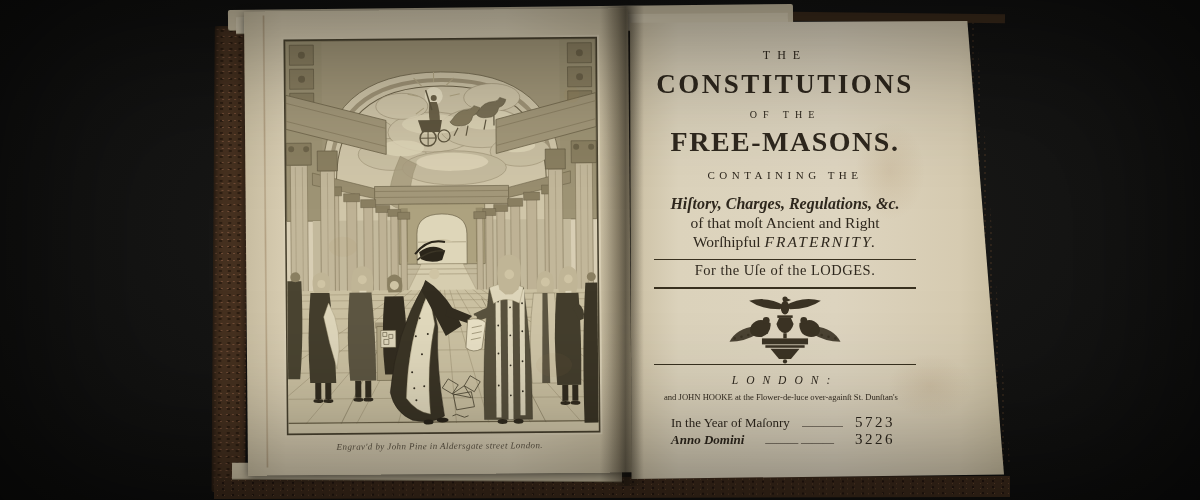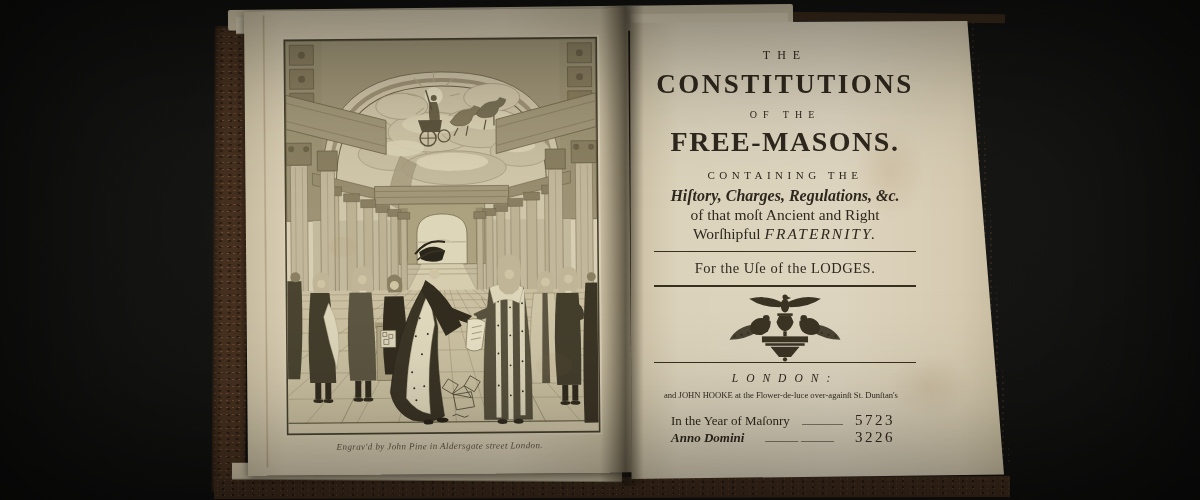--- a/index.html
+++ b/index.html
@@ -53,26 +53,26 @@
     background:linear-gradient(90deg,rgba(42,34,22,0) 0%,rgba(48,40,26,.42) 42%,rgba(28,23,15,.55) 58%,rgba(42,34,22,0) 100%);}
 
   
   .rp-inner{position:absolute;left:8px;top:0;width:294px;height:100%;
     text-align:center;color:#2f281e;}
   .t-the{font-size:12px;letter-spacing:7px;padding-top:27px;}
   .t-const{font-size:27px;letter-spacing:2.5px;margin-top:6px;font-weight:bold;}
   .t-ofthe{font-size:10px;letter-spacing:6px;margin-top:9px;}
   .t-free{font-size:28px;letter-spacing:1.5px;margin-top:6px;font-weight:bold;}
   .t-containing{font-size:11px;letter-spacing:4.5px;margin-top:11px;}
-  .t-hist{font-size:16px;font-style:italic;font-weight:bold;margin-top:6px;}
+  .t-hist{font-size:16px;font-style:italic;font-weight:bold;margin-top:14px;}
   .t-l2{font-size:15.5px;margin-top:1px;}
   .t-l3{font-size:15.5px;margin-top:1px;}
   .t-l3 .frat{font-style:italic;letter-spacing:2px;}
   .rule{height:1.4px;background:#38301f;margin:8px 16px 0;}
-  .t-use{font-size:14.5px;margin-top:8px;letter-spacing:.5px;}
+  .t-use{font-size:14.5px;margin-top:2px;letter-spacing:.5px;}
   .ornament-wrap{margin-top:5px;height:70px;}
   .t-london{font-size:11.5px;font-style:italic;letter-spacing:8px;margin-top:9px;}
   .imprint{font-size:8.6px;line-height:1.32;margin-top:6px;color:#332b20;}
   .imprint .i2,.imprint .i3{text-align:left;margin-left:26px;}
   .imprint .i3{margin-left:14px;}
   .dates{width:228px;margin:10px auto 0;font-size:13px;color:#2f281e;}
   .d-row{display:flex;align-items:flex-end;gap:12px;}
   .d-lbl{white-space:nowrap;}
   .d-lbl.it{font-style:italic;font-weight:bold;}
   .d-dash{flex:1;text-align:center;letter-spacing:0;overflow:hidden;white-space:nowrap;font-size:11px;}

